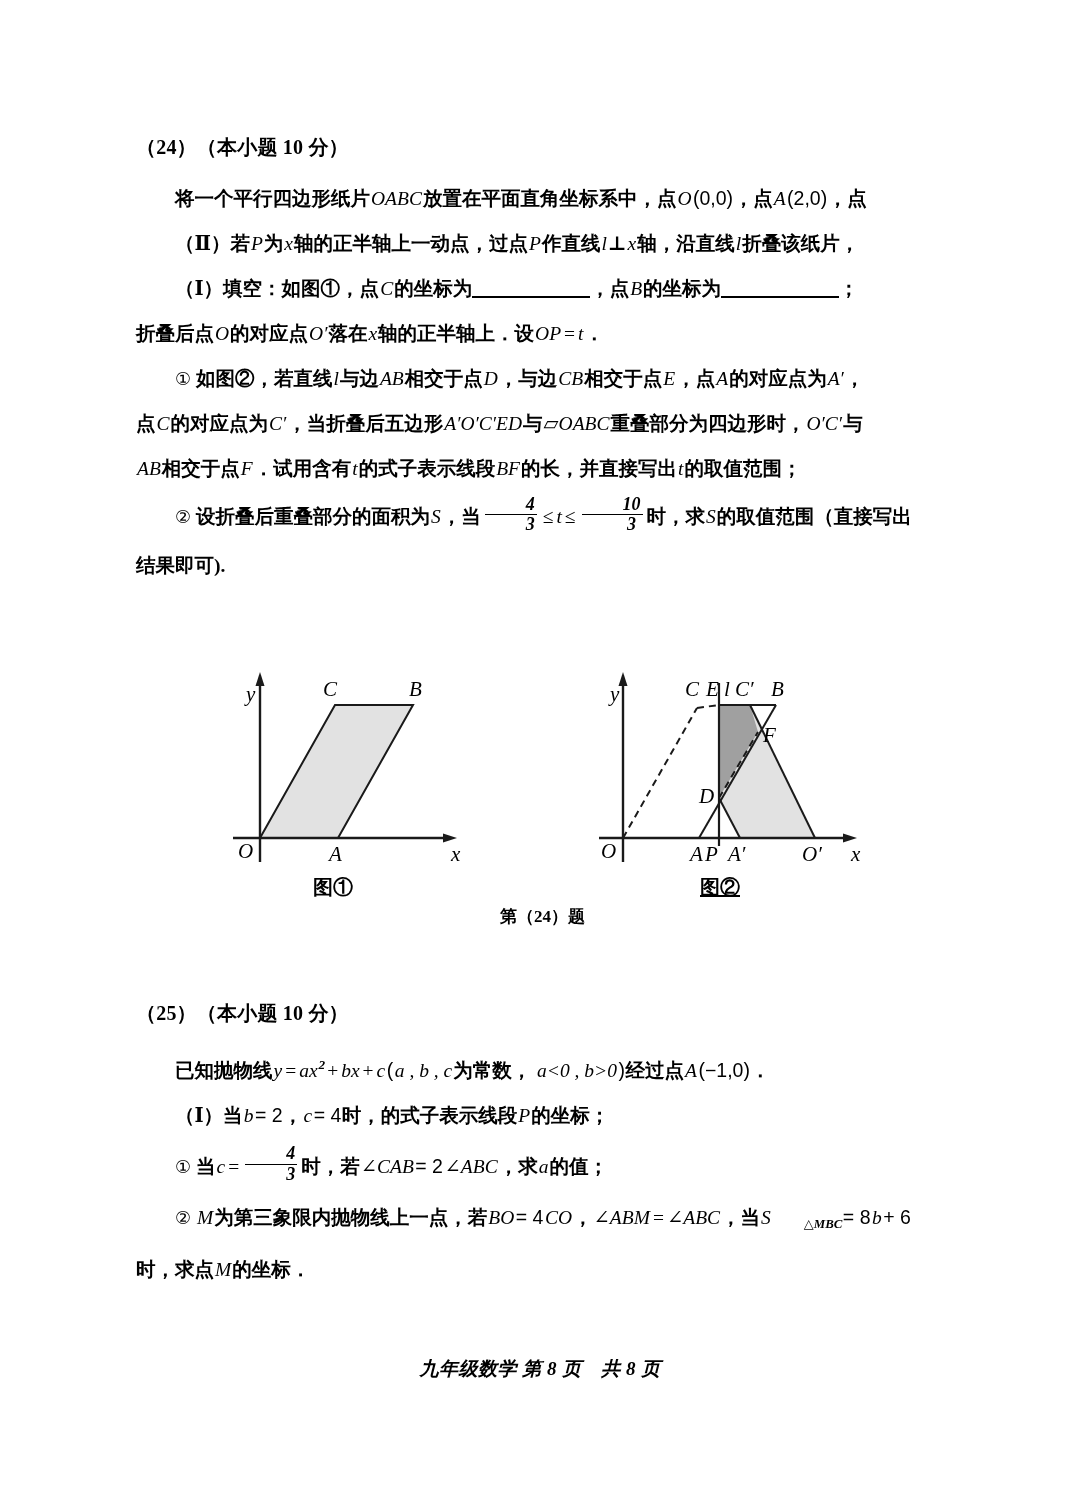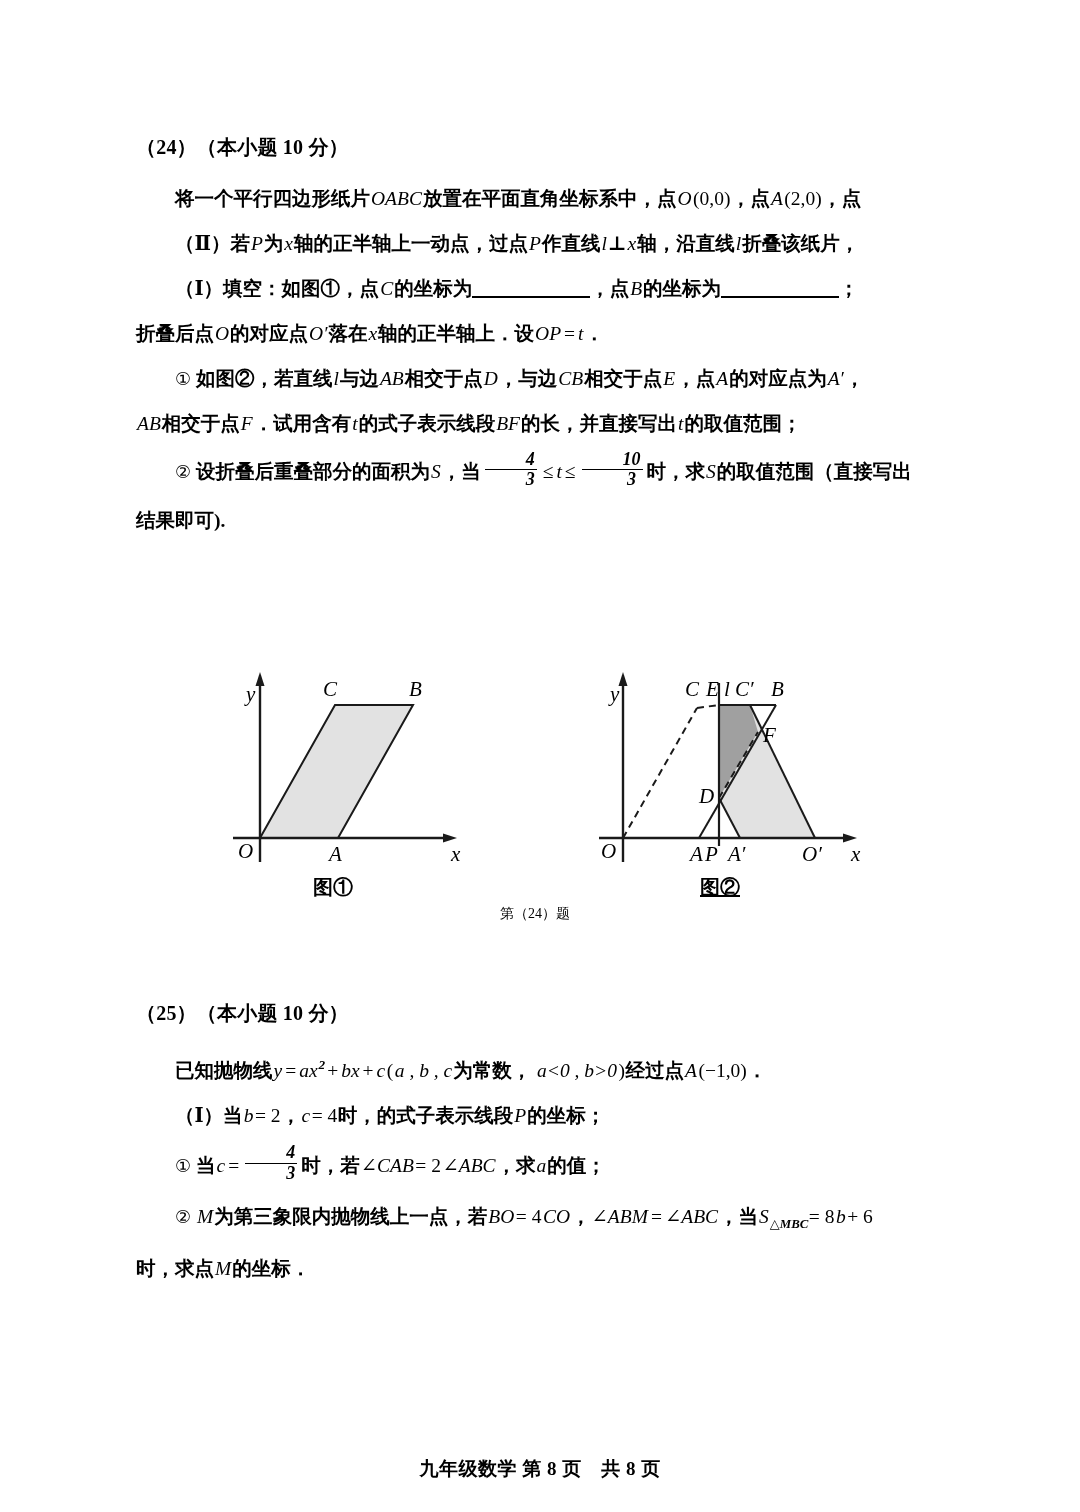--- a/index.html
+++ b/index.html
@@ -46,28 +46,28 @@
   }
   .para.ind { text-indent: 2em; }
 
   .mi {
     font-family: "Liberation Serif", "DejaVu Serif", serif;
     font-style: italic;
     font-weight: 500;
     padding: 0 1px;
   }
   .mn {
-    font-family: Liberation Serif, serif;
+    font-family: Liberation Sans, sans-serif;
     font-style: normal;
     font-weight: 500;
     padding: 0 0.5px;
   }
   .op { padding: 0 2px; font-weight: 500; }
   .sup { font-size: 0.68em; vertical-align: super; font-style: italic; }
-  .sub-tri { font-size: 0.66em; vertical-align: sub; font-style: italic; }
+  .sub-tri { font-size: 0.66em; vertical-align: sub; font-style: italic; margin-left: 32px; }
 
   .blank {
     display: inline-block;
     width: 118px;
     border-bottom: 2px solid #000;
     vertical-align: -3px;
   }
 
   .frac {
     display: inline-block;
@@ -98,35 +98,36 @@
   }
   .fig-caption {
     position: absolute;
     font-size: 20px;
     font-weight: 600;
     font-family: "Liberation Serif", "DejaVu Serif", serif;
     white-space: nowrap;
   }
   .prob-caption {
     position: absolute;
-    font-size: 14px;
-    font-weight: 400;
+    font-size: 17px;
+    font-weight: 700;
     white-space: nowrap;
   }
 
   
   .footer {
     position: absolute;
     left: 0;
-    top: 1456px;
+    top: 1356px;
     width: 1080px;
     text-align: center;
     font-size: 19px;
     font-weight: 600;
     letter-spacing: 0.5px;
+    font-style: italic;
   }
   svg text { font-family: "Liberation Serif", "DejaVu Serif", serif; }
 </style>
 </head>
 <body>
 
 <div class="page">
 
   <div class="content">
 
@@ -136,20 +137,21 @@
 
 
     <p class="para ind"><span>（Ⅱ）若</span><span class="mi">P</span><span>为</span><span class="mi">x</span><span>轴的正半轴上一动点，过点</span><span class="mi">P</span><span>作直线</span><span class="mi">l</span><span>⊥</span><span class="mi">x</span><span>轴，沿直线</span><span class="mi">l</span><span>折叠该纸片，</span></p>
 
     <p class="para ind"><span>（Ⅰ）填空：如图①，点</span><span class="mi">C</span><span>的坐标为</span><span class="blank"></span><span>，点</span><span class="mi">B</span><span>的坐标为</span><span class="blank"></span><span>；</span></p>
 
     <p class="para"><span>折叠后点</span><span class="mi">O</span><span>的对应点</span><span class="mi">O′</span><span>落在</span><span class="mi">x</span><span>轴的正半轴上．设</span><span class="mi">OP</span><span class="op">=</span><span class="mi">t</span><span>．</span></p>
 
     <p class="para ind"><span class="circ-num">①</span>&nbsp;<span>如图②，若直线</span><span class="mi">l</span><span>与边</span><span class="mi">AB</span><span>相交于点</span><span class="mi">D</span><span>，与边</span><span class="mi">CB</span><span>相交于点</span><span class="mi">E</span><span>，点</span><span class="mi">A</span><span>的对应点为</span><span class="mi">A′</span><span>，</span></p>
 
+    <p class="para"><span>点</span><span class="mi">C</span><span>的对应点为</span><span class="mi">C′</span><span>，当折叠后五边形</span><span class="mi">A′O′C′ED</span><span>与</span><span class="mi">▱OABC</span><span>重叠部分为四边形时，</span><span class="mi">O′C′</span><span>与</span></p>
 
     <p class="para"><span class="mi">AB</span><span>相交于点</span><span class="mi">F</span><span>．试用含有</span><span class="mi">t</span><span>的式子表示线段</span><span class="mi">BF</span><span>的长，并直接写出</span><span class="mi">t</span><span>的取值范围；</span></p>
 
     <p class="para ind" style="line-height:52px;"><span class="circ-num">②</span>&nbsp;<span>设折叠后重叠部分的面积为</span><span class="mi">S</span><span>，当</span><span class="frac"><span class="num">4</span><span class="den">3</span></span><span class="op">≤</span><span class="mi">t</span><span class="op">≤</span><span class="frac"><span class="num">10</span><span class="den">3</span></span><span>时，求</span><span class="mi">S</span><span>的取值范围（直接写出</span></p>
 
     <p class="para">结果即可).</p>
 
   </div>
 
   <div class="figs">

